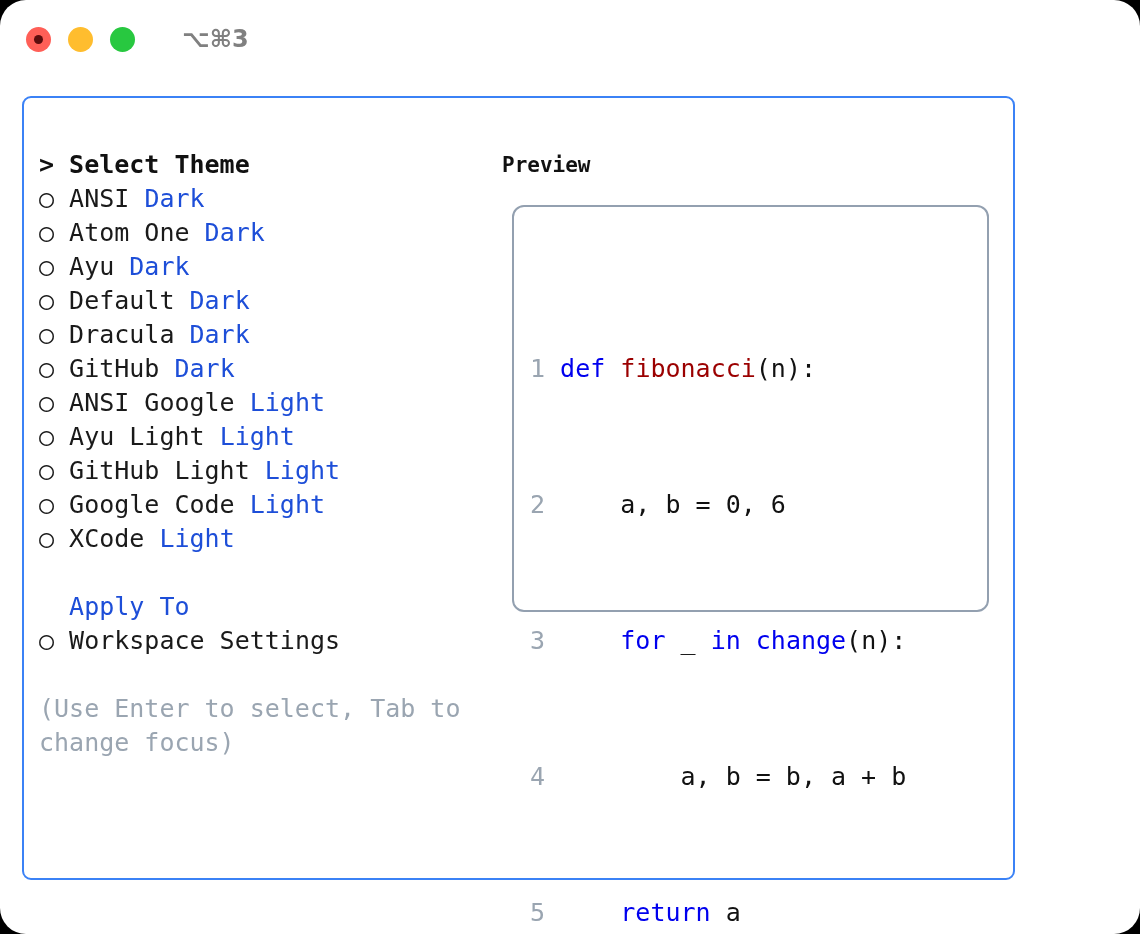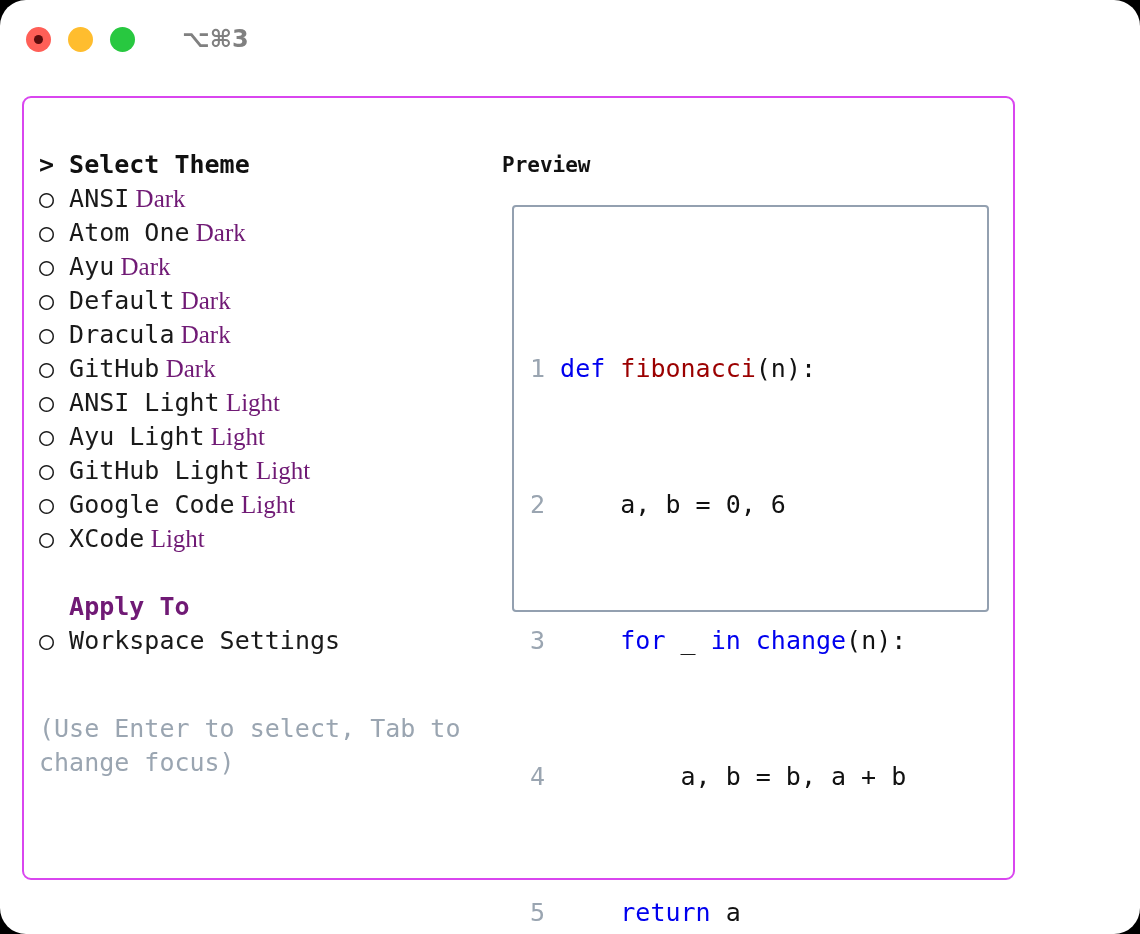--- a/index.html
+++ b/index.html
@@ -55,21 +55,21 @@
     letter-spacing: 0px;
     line-height: 1;
     font-family: "DejaVu Sans", "Liberation Sans", sans-serif;
   }
 
   
   .panel {
     position: absolute;
     left: 22px; top: 96px;
     width: 993px; height: 784px;
-    border: 2px solid #d946ef;
+    border: 2px solid #3b82f6;
     border-radius: 9px;
     background: #ffffff;
   }
 
   .columns {
     position: absolute;
     left: 0; top: 0;
     width: 100%; height: 100%;
   }
 
@@ -79,62 +79,61 @@
     left: 15px; top: 50px;
     width: 460px;
   }
   .section-header {
     font-size: 25px;
     font-weight: bold;
     color: #111111;
     line-height: 34px;
     white-space: pre;
   }
-  .section-header.dim { font-weight: bold; color: #701a75; }
+  .section-header.dim { font-weight: normal; color: #1d4ed8; }
   .opt-row {
     font-size: 25px;
     line-height: 34px;
     color: #1a1a1a;
     white-space: pre;
     display: block;
   }
   .marker { display: inline; }
   .opt-row.selected { color: #0aa84a; }
   .opt-row.selected .marker { color: #0aa84a; }
   .opt-label { }
-  .opt-kind { color: #701a75; font-family: Liberation Serif, serif; }
+  .opt-kind { color: #1d4ed8; }
   .spacer-line { height: 34px; }
   .hint {
     font-size: 25px;
     line-height: 34px;
     color: #9aa5b1;
     width: 430px;
     white-space: pre-wrap;
     word-break: break-word;
-    margin-top: 20px;
   }
 
   
   .right-col {
     position: absolute;
     left: 478px; top: 50px;
     width: 500px;
   }
   .preview-title {
     font-size: 21px;
     font-weight: bold;
     color: #111111;
     line-height: 34px;
   }
   .preview-box {
     position: absolute;
     left: 10px; top: 57px;
     width: 477px; height: 407px;
     border: 2px solid #93a0b0;
-    border-radius: 4px;
+    border-radius: 12px;
     background: #ffffff;
   }
   .code {
     position: absolute;
     left: 16px; top: 43px;
     width: 445px;
     font-size: 25px;
     line-height: 34px;
     white-space: pre;
   }
@@ -170,21 +169,21 @@
 
         <div class="section-header">&gt; Select Theme</div>
 
         <div>
           <div class="opt-row"><span class="marker">○ </span><span class="opt-label">ANSI</span><span class="opt-kind"> Dark</span></div>
           <div class="opt-row"><span class="marker">○ </span><span class="opt-label">Atom One</span><span class="opt-kind"> Dark</span></div>
           <div class="opt-row"><span class="marker">○ </span><span class="opt-label">Ayu</span><span class="opt-kind"> Dark</span></div>
           <div class="opt-row"><span class="marker">○ </span><span class="opt-label">Default</span><span class="opt-kind"> Dark</span></div>
           <div class="opt-row"><span class="marker">○ </span><span class="opt-label">Dracula</span><span class="opt-kind"> Dark</span></div>
           <div class="opt-row"><span class="marker">○ </span><span class="opt-label">GitHub</span><span class="opt-kind"> Dark</span></div>
-          <div class="opt-row"><span class="marker">○ </span><span class="opt-label">ANSI Light</span><span class="opt-kind"> Light</span></div>
+          <div class="opt-row"><span class="marker">○ </span><span class="opt-label">ANSI Google</span><span class="opt-kind"> Light</span></div>
           <div class="opt-row"><span class="marker">○ </span><span class="opt-label">Ayu Light</span><span class="opt-kind"> Light</span></div>
           <div class="opt-row"><span class="marker">○ </span><span class="opt-label">GitHub Light</span><span class="opt-kind"> Light</span></div>
           <div class="opt-row"><span class="marker">○ </span><span class="opt-label">Google Code</span><span class="opt-kind"> Light</span></div>
           <div class="opt-row"><span class="marker">○ </span><span class="opt-label">XCode</span><span class="opt-kind"> Light</span></div>
         </div>
 
         <div class="spacer-line"></div>
 
         <div class="section-header dim">  Apply To</div>
 

